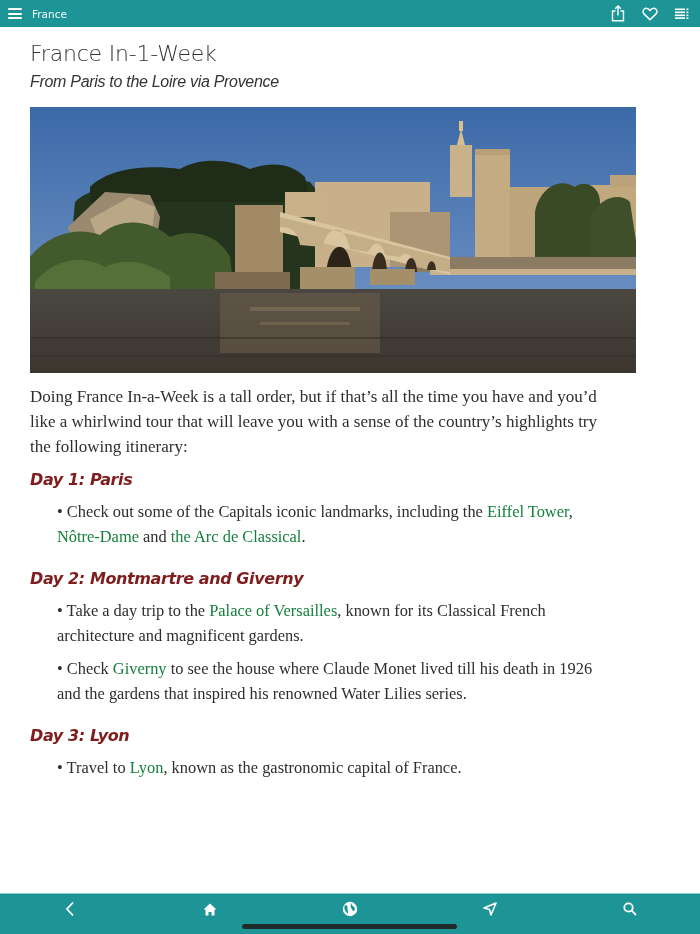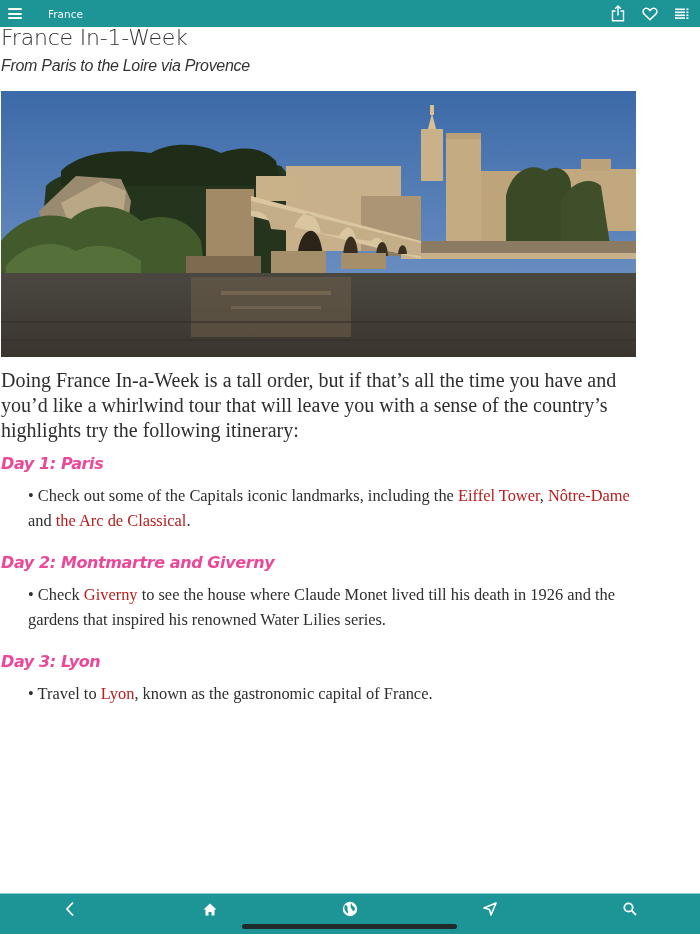--- a/index.html
+++ b/index.html
@@ -5,36 +5,36 @@
     * { box-sizing: border-box; margin: 0; padding: 0; }
     html, body { width: 700px; height: 934px; overflow: hidden; background: #ffffff; }
     body { position: relative; font-family: "Liberation Serif", serif; color: #2b2b2b; }
 
     .topbar {
       position: absolute; top: 0; left: 0; width: 700px; height: 27px;
       background: #1d9597; display: flex; align-items: center; color: #fff;
     }
     .topbar .menu { width: 14px; height: 11px; margin-left: 8px; display: flex; flex-direction: column; justify-content: space-between; cursor: pointer; }
     .topbar .menu span { display: block; height: 2px; background: #fff; border-radius: 1px; }
-    .topbar .title { margin-left: 26px; font-family: "DejaVu Sans", sans-serif; font-size: 10.5px; color: #f2fbfb; }
+    .topbar .title { margin-left: 10px; font-family: "DejaVu Sans", sans-serif; font-size: 10.5px; color: #f2fbfb; }
     .topbar .actions { margin-left: auto; display: flex; align-items: center; gap: 14px; margin-right: 9px; }
     .topbar .actions .ic { width: 18px; height: 18px; display: flex; align-items: center; justify-content: center; cursor: pointer; }
 
-    .content { position: absolute; top: 11px; left: 0; width: 636px; height: 866px; overflow: hidden; padding: 0 1px; }
+    .content { position: absolute; top: 27px; left: 0; width: 636px; height: 866px; overflow: hidden; padding: 0 30px; }
     .page-title { font-family: "DejaVu Sans", sans-serif; font-weight: 300; font-size: 22px; color: #333; margin-top: 13px; line-height: 28px; letter-spacing: -0.2px; }
     .subtitle { font-family: Liberation Sans, sans-serif; font-style: italic; font-size: 16px; color: #333; margin-top: 3px; line-height: 22px; letter-spacing: -0.3px; }
 
     .hero { margin-top: 14px; width: 666px; height: 266px; position: relative; overflow: hidden; background: #6b8bbd; }
     .hero svg { display: block; }
 
-    .intro { margin-top: 11px; font-size: 20px; line-height: 25px; color: #2e2e2e; }
-    .day-heading { font-family: "DejaVu Sans", sans-serif; font-style: italic; font-size: 16px; color: #ec4899; letter-spacing: -0.4px; line-height: 22px; }
+    .intro { margin-top: 11px; font-size: 17px; line-height: 25px; color: #2e2e2e; }
+    .day-heading { font-family: "DejaVu Sans", sans-serif; font-style: italic; font-size: 16px; color: #7f1d1d; letter-spacing: -0.4px; line-height: 22px; }
     .bullets { padding-left: 27px; }
     .bullet { font-size: 16.4px; line-height: 25px; color: #2e2e2e; margin-top: 8px; }
-    .link { color: #b91c1c; cursor: pointer; }
+    .link { color: #15803d; cursor: pointer; }
 
     .bottombar {
       position: absolute; left: 0; top: 893px; width: 700px; height: 41px;
       background: #1d9597; border-top: 1px solid #8fd0d1;
     }
     .bottombar .ic { position: absolute; top: 5px; width: 20px; height: 20px; display: flex; align-items: center; justify-content: center; cursor: pointer; }
     .home-indicator { position: absolute; left: 242px; top: 30px; width: 215px; height: 5px; border-radius: 3px; background: #1f2a2a; }
   </style>
 </head>
 <body>
@@ -146,20 +146,21 @@
   <section style="margin-top:10px;">
     <h2 class="day-heading">Day 1: Paris</h2>
     <div class="bullets" style="margin-top:7px;">
       <p class="bullet"><span>• Check out some of the Capitals iconic landmarks, including the </span><span class="link">Eiffel Tower</span><span>, </span><span class="link">Nôtre-Dame</span><span> and </span><span class="link">the Arc de Classical</span><span>.</span></p>
     </div>
   </section>
 
   <section style="margin-top:19px;">
     <h2 class="day-heading">Day 2: Montmartre and Giverny</h2>
     <div class="bullets" style="margin-top:7px;">
+      <p class="bullet"><span>• Take a day trip to the </span><span class="link">Palace of Versailles</span><span>, known for its Classical French architecture and magnificent gardens.</span></p>
       <p class="bullet"><span>• Check </span><span class="link">Giverny</span><span> to see the house where Claude Monet lived till his death in 1926 and the gardens that inspired his renowned Water Lilies series.</span></p>
     </div>
   </section>
 
   <section style="margin-top:19px;">
     <h2 class="day-heading">Day 3: Lyon</h2>
     <div class="bullets" style="margin-top:6px;">
       <p class="bullet"><span>• Travel to </span><span class="link">Lyon</span><span>, known as the gastronomic capital of France.</span></p>
     </div>
   </section>

